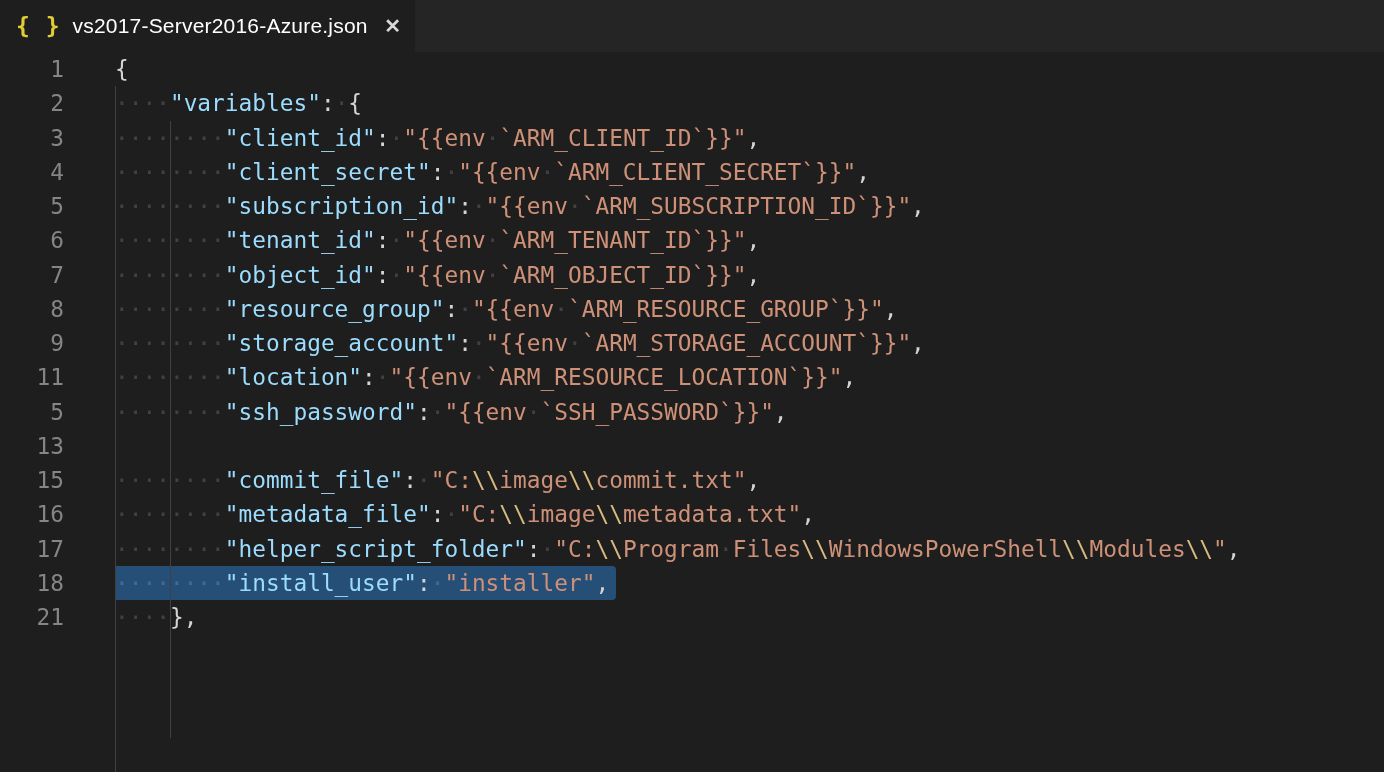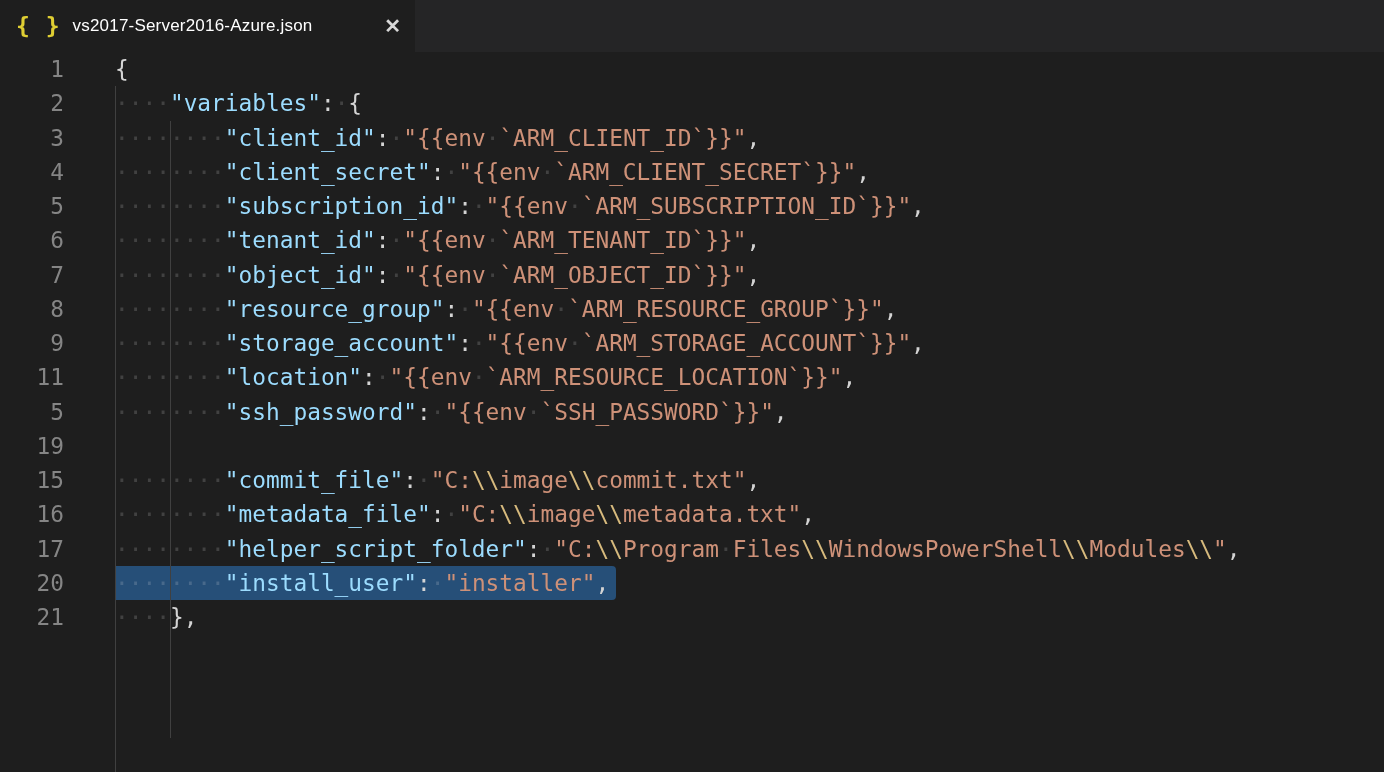--- a/index.html
+++ b/index.html
@@ -22,21 +22,21 @@
     cursor:pointer;
   }
   .ticon{
     font-family:"DejaVu Sans Mono",monospace;
     font-size:23px;font-weight:600;letter-spacing:1px;
     color:var(--json-icon,#dfce33);
     margin-right:12px;
   }
   .tlabel{
     color:var(--tab-fg,#ffffff);
-    font-size:17px;letter-spacing:0.2px;
+    font-size:21px;letter-spacing:0.2px;
     white-space:nowrap;
   }
   .tclose{
     margin-left:auto;
     color:#d8d8d8;font-size:20px;font-weight:700;
     cursor:pointer;line-height:1;
   }
   
   .code{
     position:relative;
@@ -80,21 +80,21 @@
     <div class="line"><span class="lnum">2</span><span class="lcontent"><span class="ws">····</span><span class="tok-key">"variables"</span><span class="tok-punct">:</span><span class="ws">·</span><span class="tok-punct">{</span></span></div>
     <div class="line"><span class="lnum">3</span><span class="lcontent"><span class="ws">········</span><span class="tok-key">"client_id"</span><span class="tok-punct">:</span><span class="ws">·</span><span class="tok-string">"{{env</span><span class="ws">·</span><span class="tok-string">`ARM_CLIENT_ID`}}"</span><span class="tok-punct">,</span></span></div>
     <div class="line"><span class="lnum">4</span><span class="lcontent"><span class="ws">········</span><span class="tok-key">"client_secret"</span><span class="tok-punct">:</span><span class="ws">·</span><span class="tok-string">"{{env</span><span class="ws">·</span><span class="tok-string">`ARM_CLIENT_SECRET`}}"</span><span class="tok-punct">,</span></span></div>
     <div class="line"><span class="lnum">5</span><span class="lcontent"><span class="ws">········</span><span class="tok-key">"subscription_id"</span><span class="tok-punct">:</span><span class="ws">·</span><span class="tok-string">"{{env</span><span class="ws">·</span><span class="tok-string">`ARM_SUBSCRIPTION_ID`}}"</span><span class="tok-punct">,</span></span></div>
     <div class="line"><span class="lnum">6</span><span class="lcontent"><span class="ws">········</span><span class="tok-key">"tenant_id"</span><span class="tok-punct">:</span><span class="ws">·</span><span class="tok-string">"{{env</span><span class="ws">·</span><span class="tok-string">`ARM_TENANT_ID`}}"</span><span class="tok-punct">,</span></span></div>
     <div class="line"><span class="lnum">7</span><span class="lcontent"><span class="ws">········</span><span class="tok-key">"object_id"</span><span class="tok-punct">:</span><span class="ws">·</span><span class="tok-string">"{{env</span><span class="ws">·</span><span class="tok-string">`ARM_OBJECT_ID`}}"</span><span class="tok-punct">,</span></span></div>
     <div class="line"><span class="lnum">8</span><span class="lcontent"><span class="ws">········</span><span class="tok-key">"resource_group"</span><span class="tok-punct">:</span><span class="ws">·</span><span class="tok-string">"{{env</span><span class="ws">·</span><span class="tok-string">`ARM_RESOURCE_GROUP`}}"</span><span class="tok-punct">,</span></span></div>
     <div class="line"><span class="lnum">9</span><span class="lcontent"><span class="ws">········</span><span class="tok-key">"storage_account"</span><span class="tok-punct">:</span><span class="ws">·</span><span class="tok-string">"{{env</span><span class="ws">·</span><span class="tok-string">`ARM_STORAGE_ACCOUNT`}}"</span><span class="tok-punct">,</span></span></div>
     <div class="line"><span class="lnum">11</span><span class="lcontent"><span class="ws">········</span><span class="tok-key">"location"</span><span class="tok-punct">:</span><span class="ws">·</span><span class="tok-string">"{{env</span><span class="ws">·</span><span class="tok-string">`ARM_RESOURCE_LOCATION`}}"</span><span class="tok-punct">,</span></span></div>
     <div class="line"><span class="lnum">5</span><span class="lcontent"><span class="ws">········</span><span class="tok-key">"ssh_password"</span><span class="tok-punct">:</span><span class="ws">·</span><span class="tok-string">"{{env</span><span class="ws">·</span><span class="tok-string">`SSH_PASSWORD`}}"</span><span class="tok-punct">,</span></span></div>
-    <div class="line"><span class="lnum">19</span><span class="lcontent"></span></div>
+    <div class="line"><span class="lnum">13</span><span class="lcontent"></span></div>
     <div class="line"><span class="lnum">15</span><span class="lcontent"><span class="ws">········</span><span class="tok-key">"commit_file"</span><span class="tok-punct">:</span><span class="ws">·</span><span class="tok-string">"C:</span><span class="tok-escape">\\</span><span class="tok-string">image</span><span class="tok-escape">\\</span><span class="tok-string">commit.txt"</span><span class="tok-punct">,</span></span></div>
     <div class="line"><span class="lnum">16</span><span class="lcontent"><span class="ws">········</span><span class="tok-key">"metadata_file"</span><span class="tok-punct">:</span><span class="ws">·</span><span class="tok-string">"C:</span><span class="tok-escape">\\</span><span class="tok-string">image</span><span class="tok-escape">\\</span><span class="tok-string">metadata.txt"</span><span class="tok-punct">,</span></span></div>
     <div class="line"><span class="lnum">17</span><span class="lcontent"><span class="ws">········</span><span class="tok-key">"helper_script_folder"</span><span class="tok-punct">:</span><span class="ws">·</span><span class="tok-string">"C:</span><span class="tok-escape">\\</span><span class="tok-string">Program</span><span class="ws">·</span><span class="tok-string">Files</span><span class="tok-escape">\\</span><span class="tok-string">WindowsPowerShell</span><span class="tok-escape">\\</span><span class="tok-string">Modules</span><span class="tok-escape">\\</span><span class="tok-string">"</span><span class="tok-punct">,</span></span></div>
-    <div class="line"><span class="selbg" style="width: calc(36ch + 7px);"></span><span class="lnum">20</span><span class="lcontent"><span class="ws">········</span><span class="tok-key">"install_user"</span><span class="tok-punct">:</span><span class="ws">·</span><span class="tok-string">"installer"</span><span class="tok-punct">,</span></span></div>
+    <div class="line"><span class="selbg" style="width: calc(36ch + 7px);"></span><span class="lnum">18</span><span class="lcontent"><span class="ws">········</span><span class="tok-key">"install_user"</span><span class="tok-punct">:</span><span class="ws">·</span><span class="tok-string">"installer"</span><span class="tok-punct">,</span></span></div>
     <div class="line"><span class="lnum">21</span><span class="lcontent"><span class="ws">····</span><span class="tok-punct">},</span></span></div>
     <div class="guide" style="left: calc(0ch + 115px); top: 34.28px; height: 685.6px;"></div>
     <div class="guide" style="left: calc(4ch + 115px); top: 68.56px; height: 617.04px;"></div>
   </div>
 
 </body></html>

